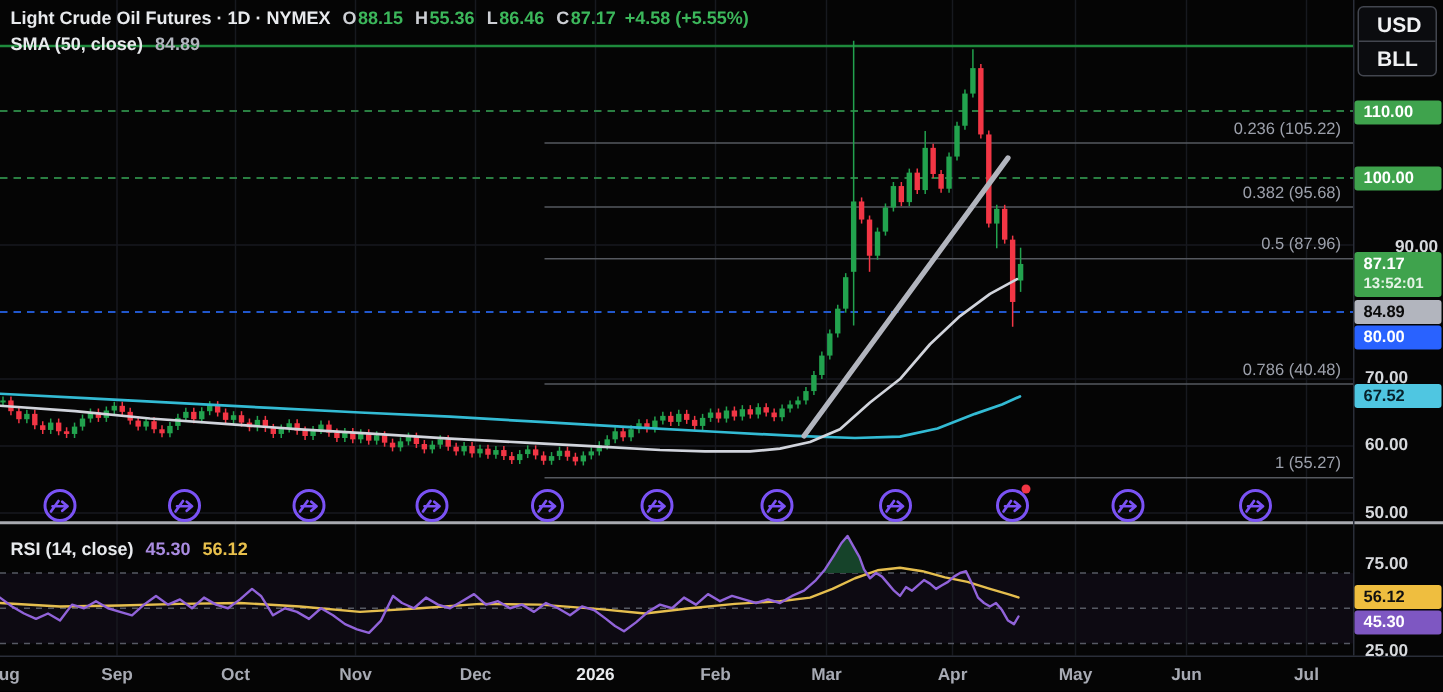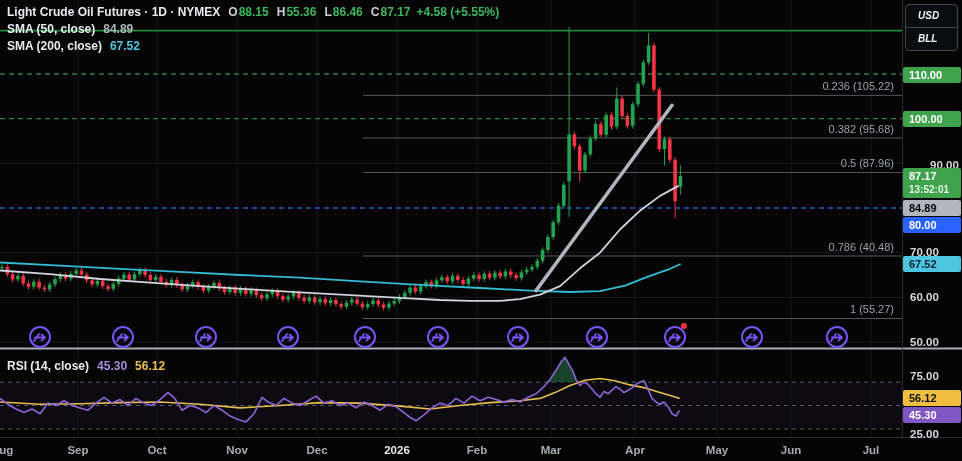--- a/index.html
+++ b/index.html
@@ -23,21 +23,21 @@
   .b-blue{background:#2962FF;color:#fff;}
   .b-cyan{background:#4FC6E1;color:#07222B;}
   .b-yellow{background:#EFBE3F;color:#111;}
   .b-purple{background:#7E57C2;color:#fff;}
   .b-last{height:30px;line-height:13px;padding-top:2px;}
   .b-last .countdown{font-size:10px;font-weight:700;color:#E4F3E6;}
   .tl{position:absolute;top:444px;transform:translateX(-50%);font-size:11.5px;font-weight:700;color:#A7AAB3;z-index:6;white-space:nowrap;}
   .tl.year{color:#E8EAED;}
   .cur{position:absolute;left:905px;top:4px;width:53px;height:47px;background:#0B0C0F;border:1px solid #43464F;
     border-radius:4px;z-index:9;box-sizing:border-box;}
-  .cur .cur-row{height:22px;line-height:22px;padding-left:12px;font-size:10px;font-weight:700;color:#F0F1F3;font-style:italic;}
+  .cur .cur-row{height:22px;line-height:22px;padding-left:12px;font-size:14px;font-weight:700;color:#F0F1F3;}
   .cur .cur-row.second{border-top:1px solid #43464F;}
   .ric{position:absolute;width:24px;height:24px;z-index:4;}
   .dot{position:absolute;left:681px;top:323px;width:6px;height:6px;border-radius:50%;background:#F23645;z-index:5;}
 </style>
 </head>
 <body>
 
 <div class="chart-root">
 
   <svg id="cv" width="962" height="461">
@@ -342,23 +342,20 @@
       <line x1="0" y1="437.5" x2="962" y2="437.5" stroke="#2A2E39"></line>
       <line x1="902.5" y1="0" x2="902.5" y2="437" stroke="#2A2E39"></line>
     </svg>
 
   <div class="l-row" style="top:5px;">
     <span>Light Crude Oil Futures · 1D · NYMEX</span><span class="ohlc-letter">O</span><span class="green">88.15</span><span class="ohlc-letter">H</span><span class="green">55.36</span><span class="ohlc-letter">L</span><span class="green">86.46</span><span class="ohlc-letter">C</span><span class="green">87.17</span><span class="chg">+4.58 (+5.55%)</span>
   </div>
   <div class="l-row" style="top:22px;">
     <span>SMA (50, close)</span><span class="grey-val">84.89</span>
   </div>
-  <div class="l-row" style="top:39px;">
-    <span>SMA (200, close)</span><span class="cyan-val">67.52</span>
-  </div>
   <div class="l-row" style="top:359px;">
     <span>RSI (14, close)</span><span class="purple-val">45.30</span><span class="yellow-val">56.12</span>
   </div>
 
   <div class="fib" style="top:80px;">0.236 (105.22)</div>
   <div class="fib" style="top:123px;">0.382 (95.68)</div>
   <div class="fib" style="top:157px;">0.5 (87.96)</div>
   <div class="fib" style="top:241px;">0.786 (40.48)</div>
   <div class="fib" style="top:303px;">1 (55.27)</div>
 

